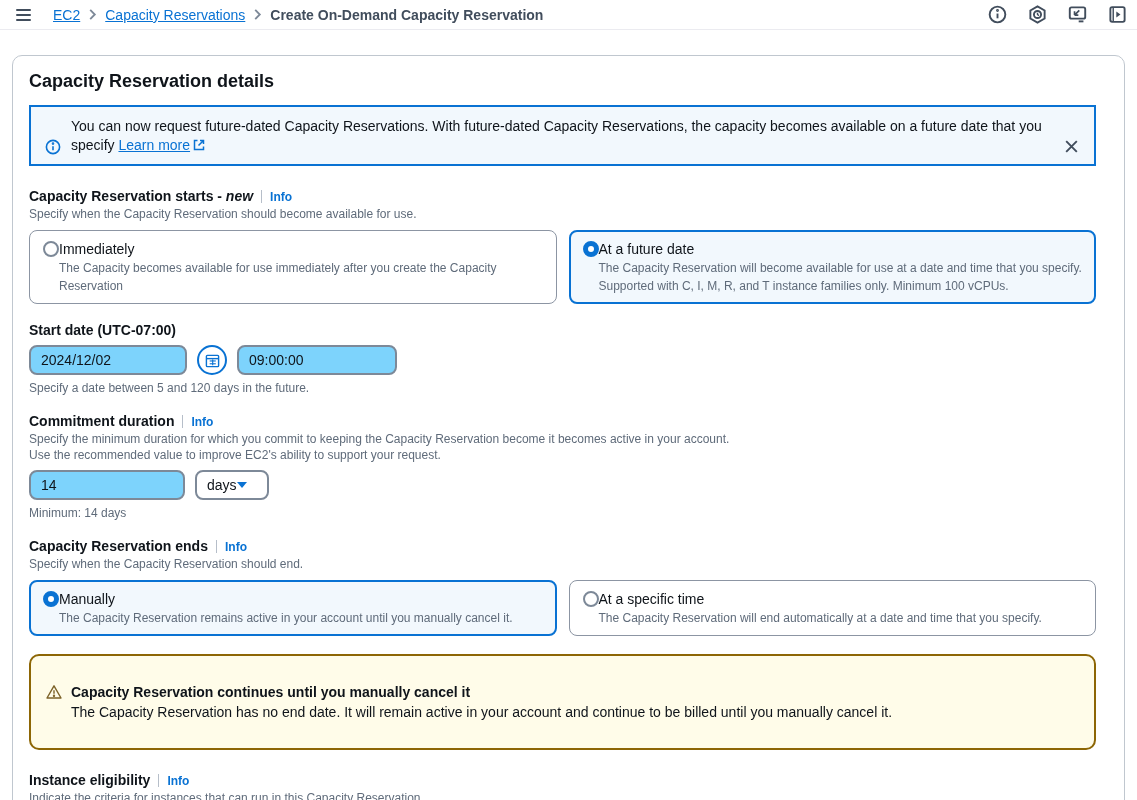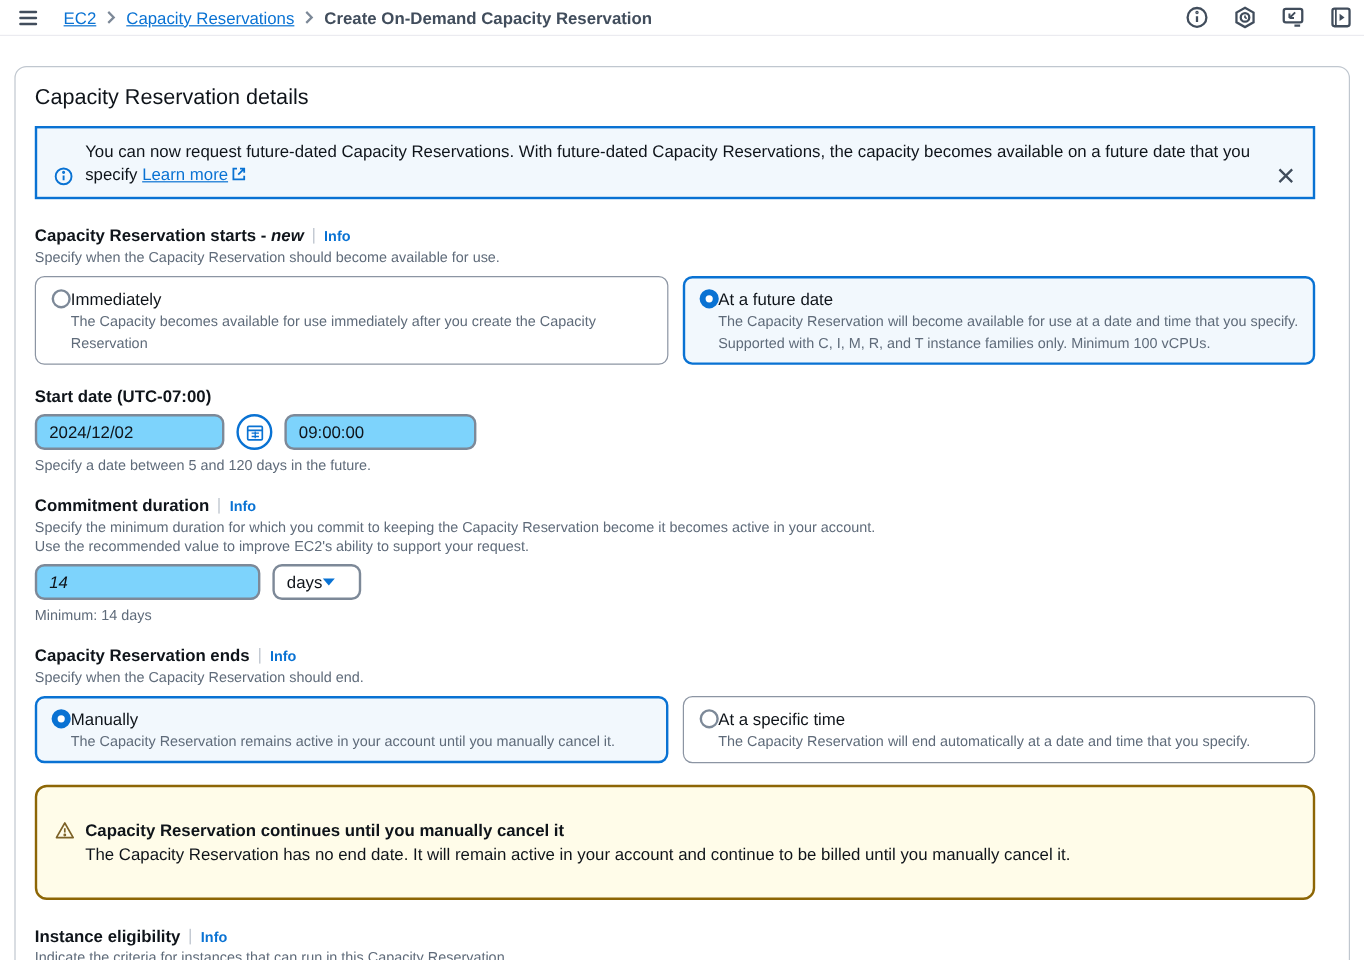--- a/index.html
+++ b/index.html
@@ -24,21 +24,21 @@
   .breadcrumb{display:flex;align-items:center;gap:8px;margin-left:8px;flex:1;min-width:0;}
   .crumb-link{color:var(--accent);text-decoration:underline;cursor:pointer;white-space:nowrap;}
   .crumb-current{color:#414d5c;font-weight:bold;white-space:nowrap;}
   .crumb-sep{color:#7d8998;}
   .topbar-icons{display:flex;align-items:center;gap:21px;margin-right:-4px;}
   .tb-icon{width:19px;height:19px;color:#414d5c;cursor:pointer;flex:none;}
   .tb-icon svg{width:100%;height:100%;display:block;}
   
   .container{margin:25px 12px 0 12px;border:1px solid #c0c7cf;border-radius:10px;
     padding:12px 28px 10px 16px;min-height:738px;}
-  h1{font-size:18px;font-weight:normal;margin:3px 0 13px 0;color:var(--dark);}
+  h1{font-size:18px;font-weight:bold;margin:3px 0 13px 0;color:var(--dark);}
   
   .info-banner{border:2px solid var(--accent);background:var(--info-bg);border-radius:0;
     padding:9px 14px;display:flex;gap:10px;align-items:flex-end;margin-bottom:22px;}
   .info-banner .txt{flex:1;line-height:19px;padding-top:1px;}
   .banner-info-icon{width:16px;height:16px;flex:none;margin-top:2px;color:var(--accent);}
   .link{color:var(--accent);text-decoration:underline;cursor:pointer;}
   .ext-icon{display:inline-block;width:12px;height:12px;margin-left:3px;color:var(--accent);vertical-align:-1px;}
   .close-x{width:17px;height:17px;color:#414d5c;cursor:pointer;flex:none;margin-top:2px;}
   
   .field-label-row{display:flex;align-items:baseline;gap:8px;}
@@ -59,21 +59,21 @@
   .radio{width:16px;height:16px;border-radius:50%;border:2px solid #7d8998;background:#fff;
     flex:none;margin-top:2px;}
   .radio.checked{border:5px solid var(--accent);}
   .radio.disabled{border:2px solid #d1d5db;background:#d1d5db;}
   
   .input-row{display:flex;align-items:center;gap:10px;margin-top:7px;}
   .text-input{height:30px;border:2px solid #7d8998;border-radius:8px;padding:0 10px;
     font-size:14px;font-family:"Liberation Sans",sans-serif;color:var(--dark);outline:none;background:#7dd3fc;}
   .w-date{width:158px;}
   .w-time{width:160px;}
-  .w-num{width:188px;font-style:italic;}
+  .w-num{width:156px;}
   .cal-btn{width:30px;height:30px;border-radius:50%;border:2px solid var(--accent);background:#fff;
     display:flex;align-items:center;justify-content:center;cursor:pointer;color:var(--accent);flex:none;}
   .cal-btn svg{width:15px;height:15px;}
   .select{height:30px;border:2px solid #7d8998;border-radius:8px;background:#fff;
     display:flex;align-items:center;gap:0;padding:0 10px;cursor:pointer;width:74px;}
   .select .caret{width:0;height:0;border-left:5px solid transparent;border-right:5px solid transparent;
     border-top:6px solid var(--accent);}
   .helper{font-size:12px;color:var(--secondary);margin-top:6px;}
   
   .warn-banner{border:2px solid var(--warn-border);background:var(--warn-bg);border-radius:10px;

